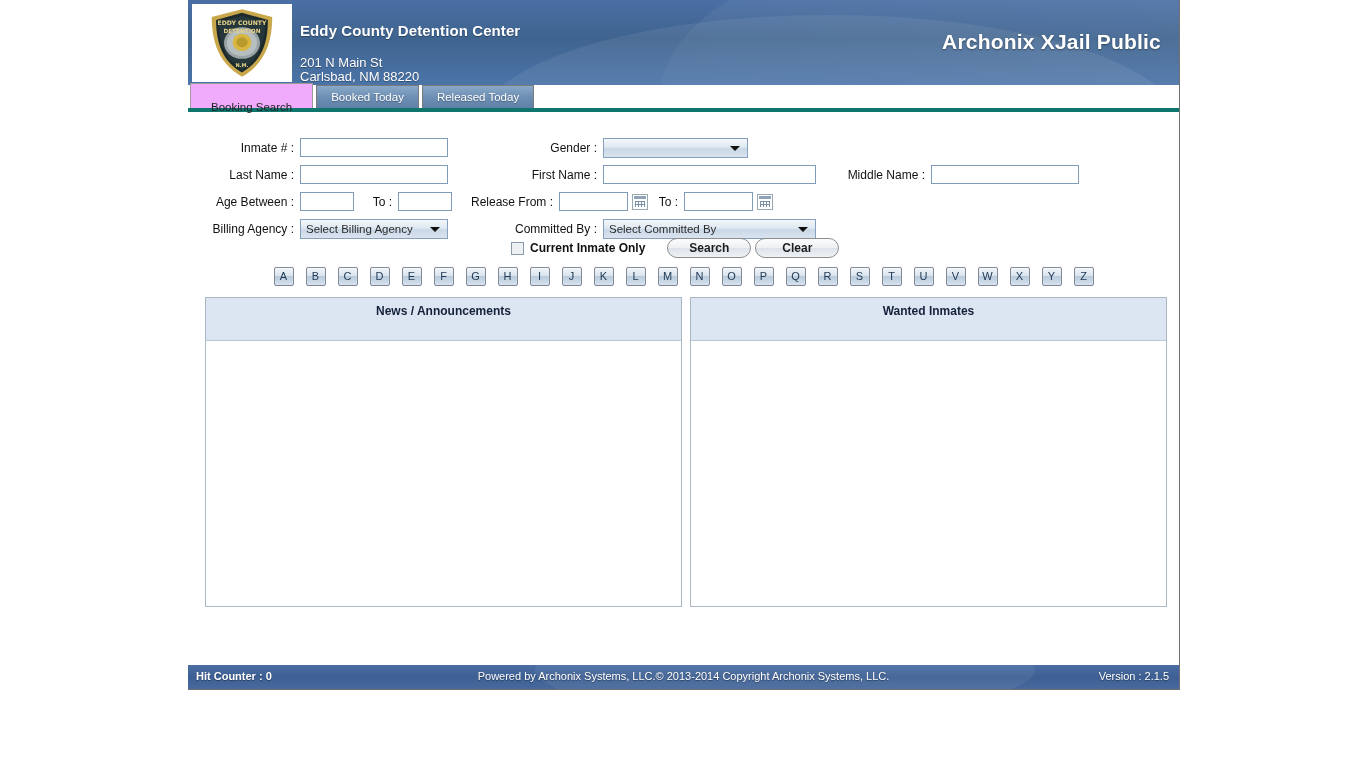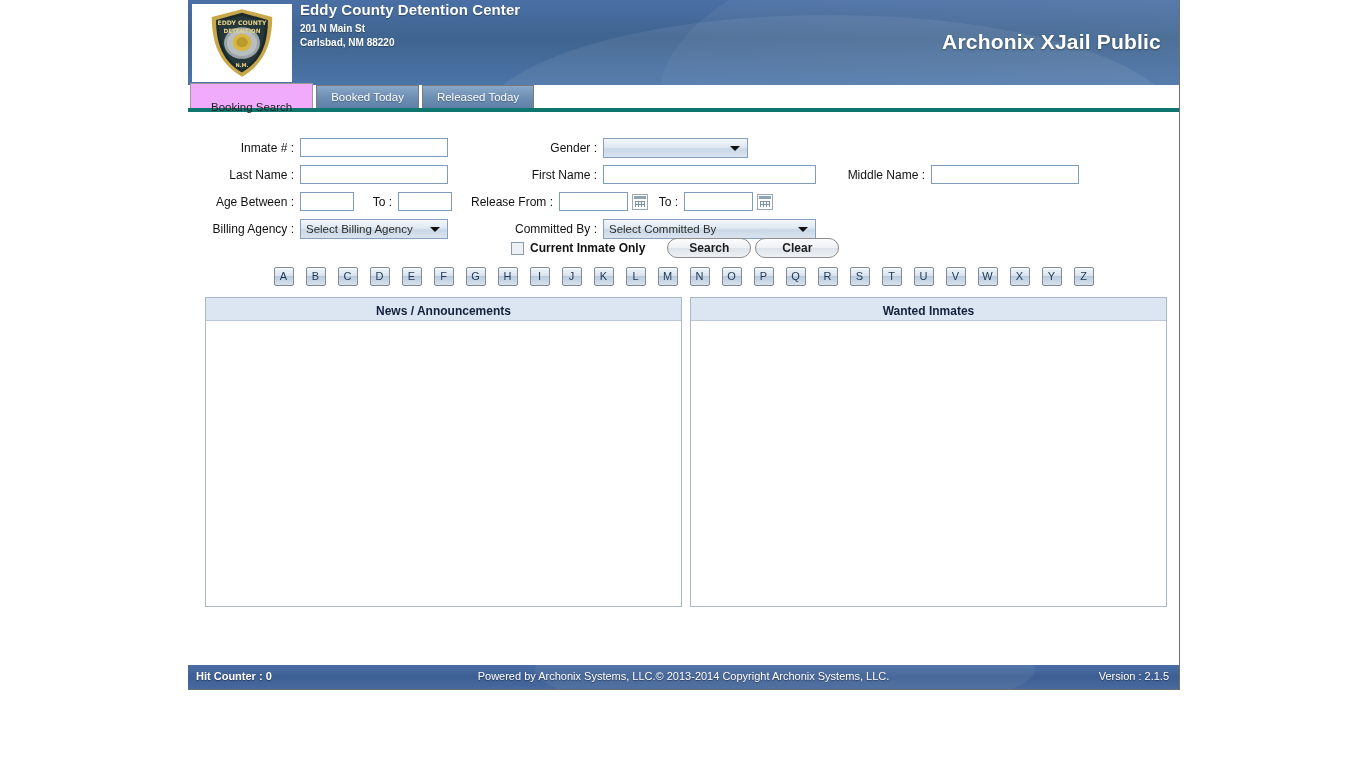--- a/index.html
+++ b/index.html
@@ -54,35 +54,35 @@
     overflow: hidden;
   }
   .badge-wrap {
     position: absolute;
     left: 50%; top: 50%;
     transform: translate(-50%,-50%);
     width: 74px; height: 72px;
   }
   .agency-block {
     position: absolute;
-    left: 112px; top: 0;
+    left: 112px; top: 21px;
     color: #ffffff;
     text-shadow: 0 1px 1px rgba(0,0,0,0.35);
   }
   .agency-name {
     font-size: 15px;
     font-weight: bold;
     letter-spacing: 0.1px;
     line-height: 19px;
   }
   .agency-addr {
-    font-size: 10px;
-    font-weight: bold;
+    font-size: 13px;
+    font-weight: normal;
     line-height: 14px;
-    margin-top: 3px;
+    margin-top: 16px;
   }
   .brand {
     position: absolute;
     right: 18px; top: 30px;
     color: #ffffff;
     font-size: 21px;
     font-weight: bold;
     text-shadow: 0 1px 2px rgba(0,0,0,0.4);
     letter-spacing: 0.2px;
     z-index: 3;
@@ -293,21 +293,21 @@
     gap: 8px;
   }
   .panel {
     flex: 1;
     border: 1px solid #aab8c6;
     background: #ffffff;
     display: flex;
     flex-direction: column;
   }
   .panel-head {
-    height: 23px;
+    height: 43px;
     line-height: 26px;
     text-align: center;
     font-size: 12px;
     font-weight: bold;
     color: #14213a;
     background: #dce6f2;
     border-bottom: 1px solid #b9c6d4;
   }
   .panel-body { flex: 1; background: #ffffff; }
 

